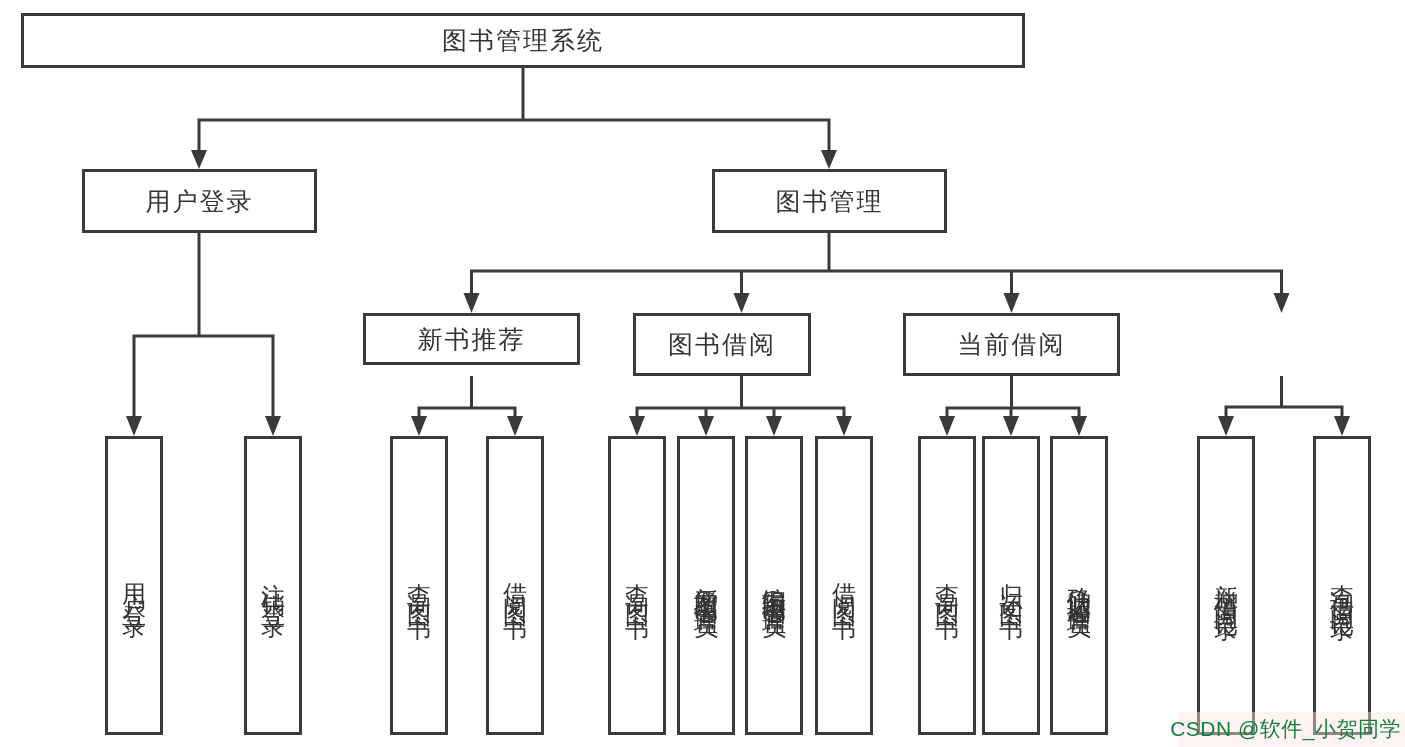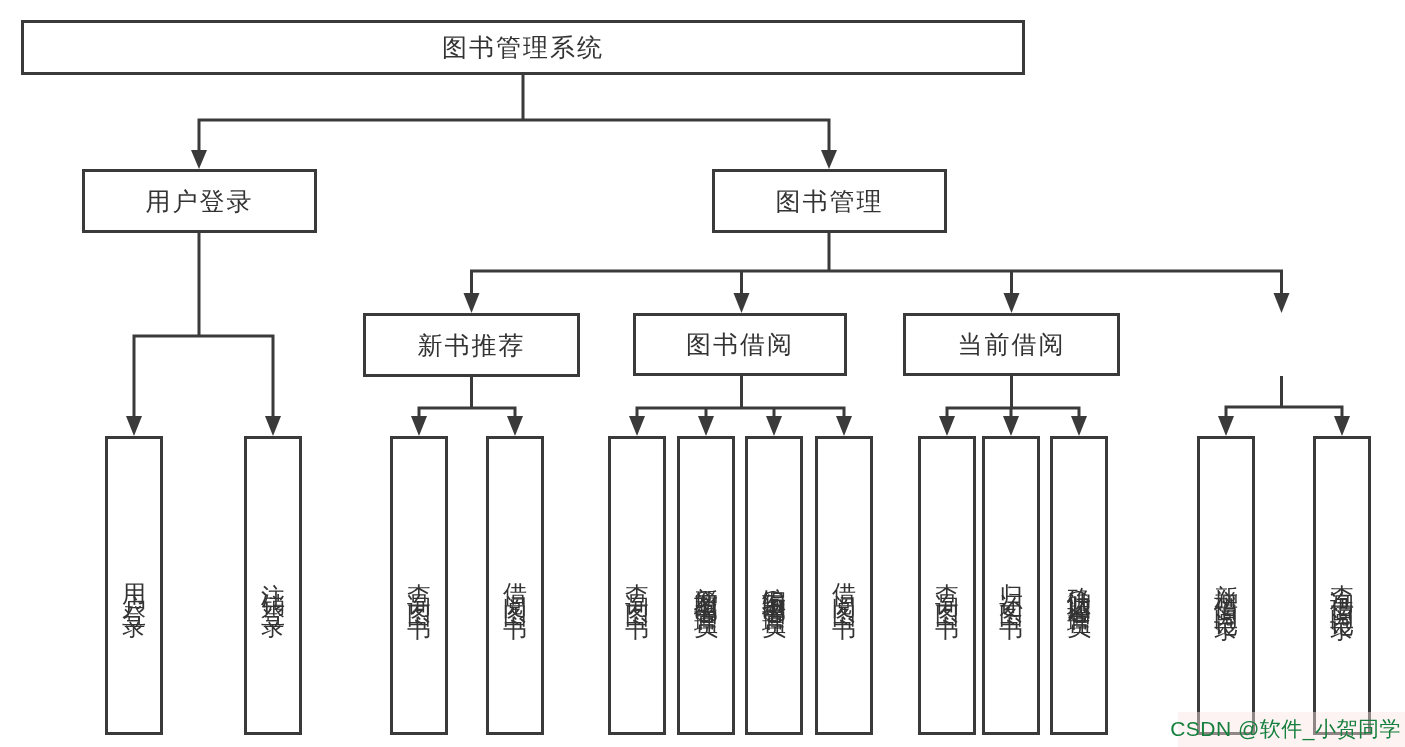--- a/index.html
+++ b/index.html
@@ -107,35 +107,35 @@
       <polygon points="766,416 782,416 774,436"></polygon>
       <polygon points="836,416 852,416 844,436"></polygon>
       <polygon points="939,416 955,416 947,436"></polygon>
       <polygon points="1003,416 1019,416 1011,436"></polygon>
       <polygon points="1071,416 1087,416 1079,436"></polygon>
       <polygon points="1218,416 1234,416 1226,436"></polygon>
       <polygon points="1334,416 1350,416 1342,436"></polygon>
     </g>
   </svg>
 
-  <div class="node" style="left:21px; top:20px; width:1004px; height:55px;">
+  <div class="node" style="left:21px; top:13px; width:1004px; height:55px;">
     <span class="lbl">图书管理系统</span>
   </div>
 
   <div class="node" style="left:82px; top:169px; width:235px; height:64px;">
     <span class="lbl">用户登录</span>
   </div>
   <div class="node" style="left:712px; top:169px; width:235px; height:64px;">
     <span class="lbl">图书管理</span>
   </div>
 
-  <div class="node" style="left:363px; top:313px; width:217px; height:64px;">
+  <div class="node" style="left:363px; top:313px; width:217px; height:52px;">
     <span class="lbl">新书推荐</span>
   </div>
-  <div class="node" style="left:633px; top:313px; width:214px; height:63px;">
+  <div class="node" style="left:633px; top:313px; width:178px; height:63px;">
     <span class="lbl">图书借阅</span>
   </div>
   <div class="node" style="left:903px; top:313px; width:217px; height:63px;">
     <span class="lbl">当前借阅</span>
   </div>
 
   <div class="node leaf" style="left:105px; top:436px; width:58px; height:299px;">
     <span class="lbl">用户登录</span>
   </div>
   <div class="node leaf" style="left:244px; top:436px; width:58px; height:299px;">

